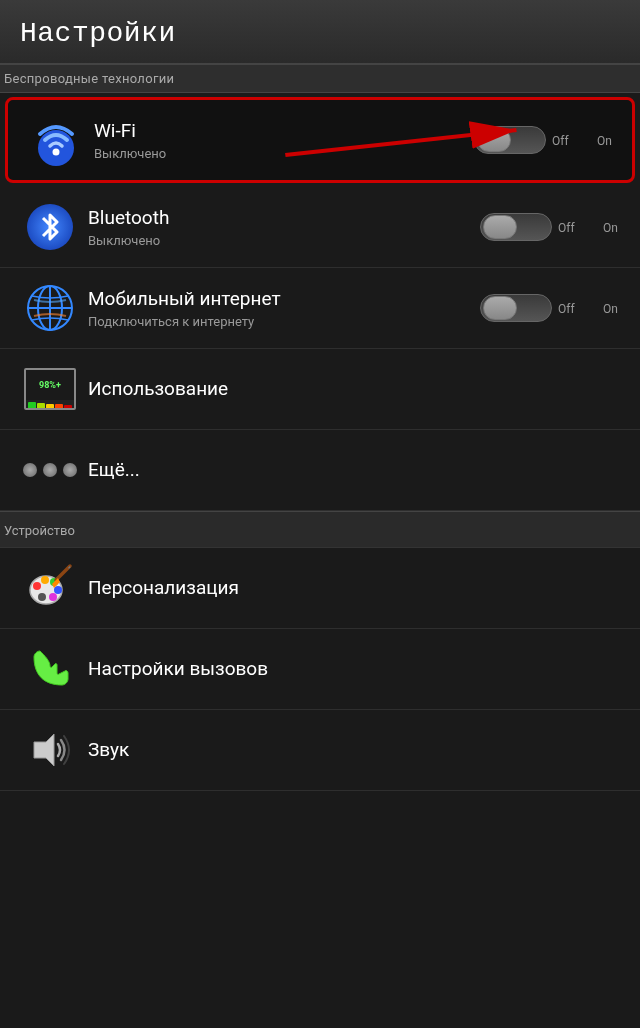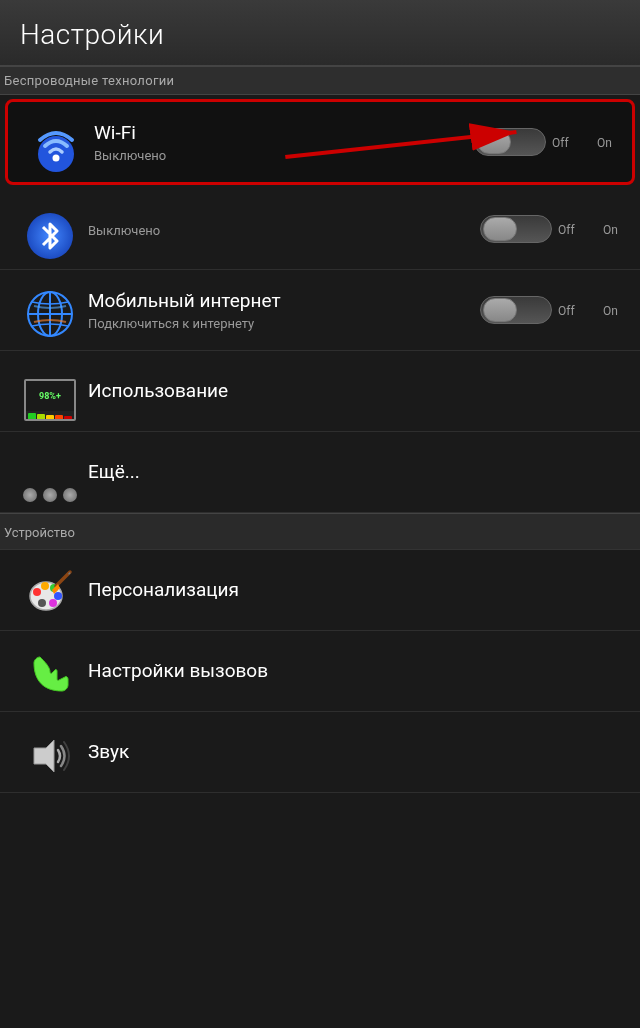--- a/index.html
+++ b/index.html
@@ -10,20 +10,21 @@
       font-family: 'Roboto', Arial, sans-serif;
       color: #ffffff;
       overflow-x: hidden;
     }
 
     
     .header {
       background: linear-gradient(180deg, #3a3a3a 0%, #2a2a2a 100%);
       padding: 18px 4px 14px 20px;
       border-bottom: 1px solid #444;
+      font-family: Liberation Mono, monospace;
     }
     .header-title {
       font-size: 28px;
       font-weight: 300;
       color: #ffffff;
       letter-spacing: 0.5px;
     }
 
     
     .section-header {
@@ -51,21 +52,21 @@
       border: 3px solid #cc0000;
       background: #111;
       border-radius: 8px;
       margin: 2px 4px;
     }
 
     .icon-container {
       width: 68px;
       height: 60px;
       display: flex;
-      align-items: flex-end;
+      align-items: center;
       justify-content: center;
       flex-shrink: 0;
     }
 
     .item-text {
       flex: 1;
       padding-left: 4px;
     }
     .item-title {
       font-size: 19px;
@@ -243,20 +244,21 @@
 
 <div class="settings-item">
   <div class="icon-container">
     <div class="bluetooth-circle">
       <svg width="24" height="28" viewBox="0 0 24 28">
         <polyline points="5,5 19,19 12,26 12,2 19,9 5,23" stroke="white" stroke-width="3" fill="none" stroke-linejoin="round"></polyline>
       </svg>
     </div>
   </div>
   <div class="item-text">
+    <div class="item-title">Bluetooth</div>
     <div class="item-subtitle">Выключено</div>
   </div>
   <div class="toggle-container">
     <div class="toggle-switch">
       <div class="toggle-thumb"></div>
     </div>
     <div class="toggle-labels">
       <span class="toggle-label">Off</span>
       <span class="toggle-label">On</span>
     </div>

